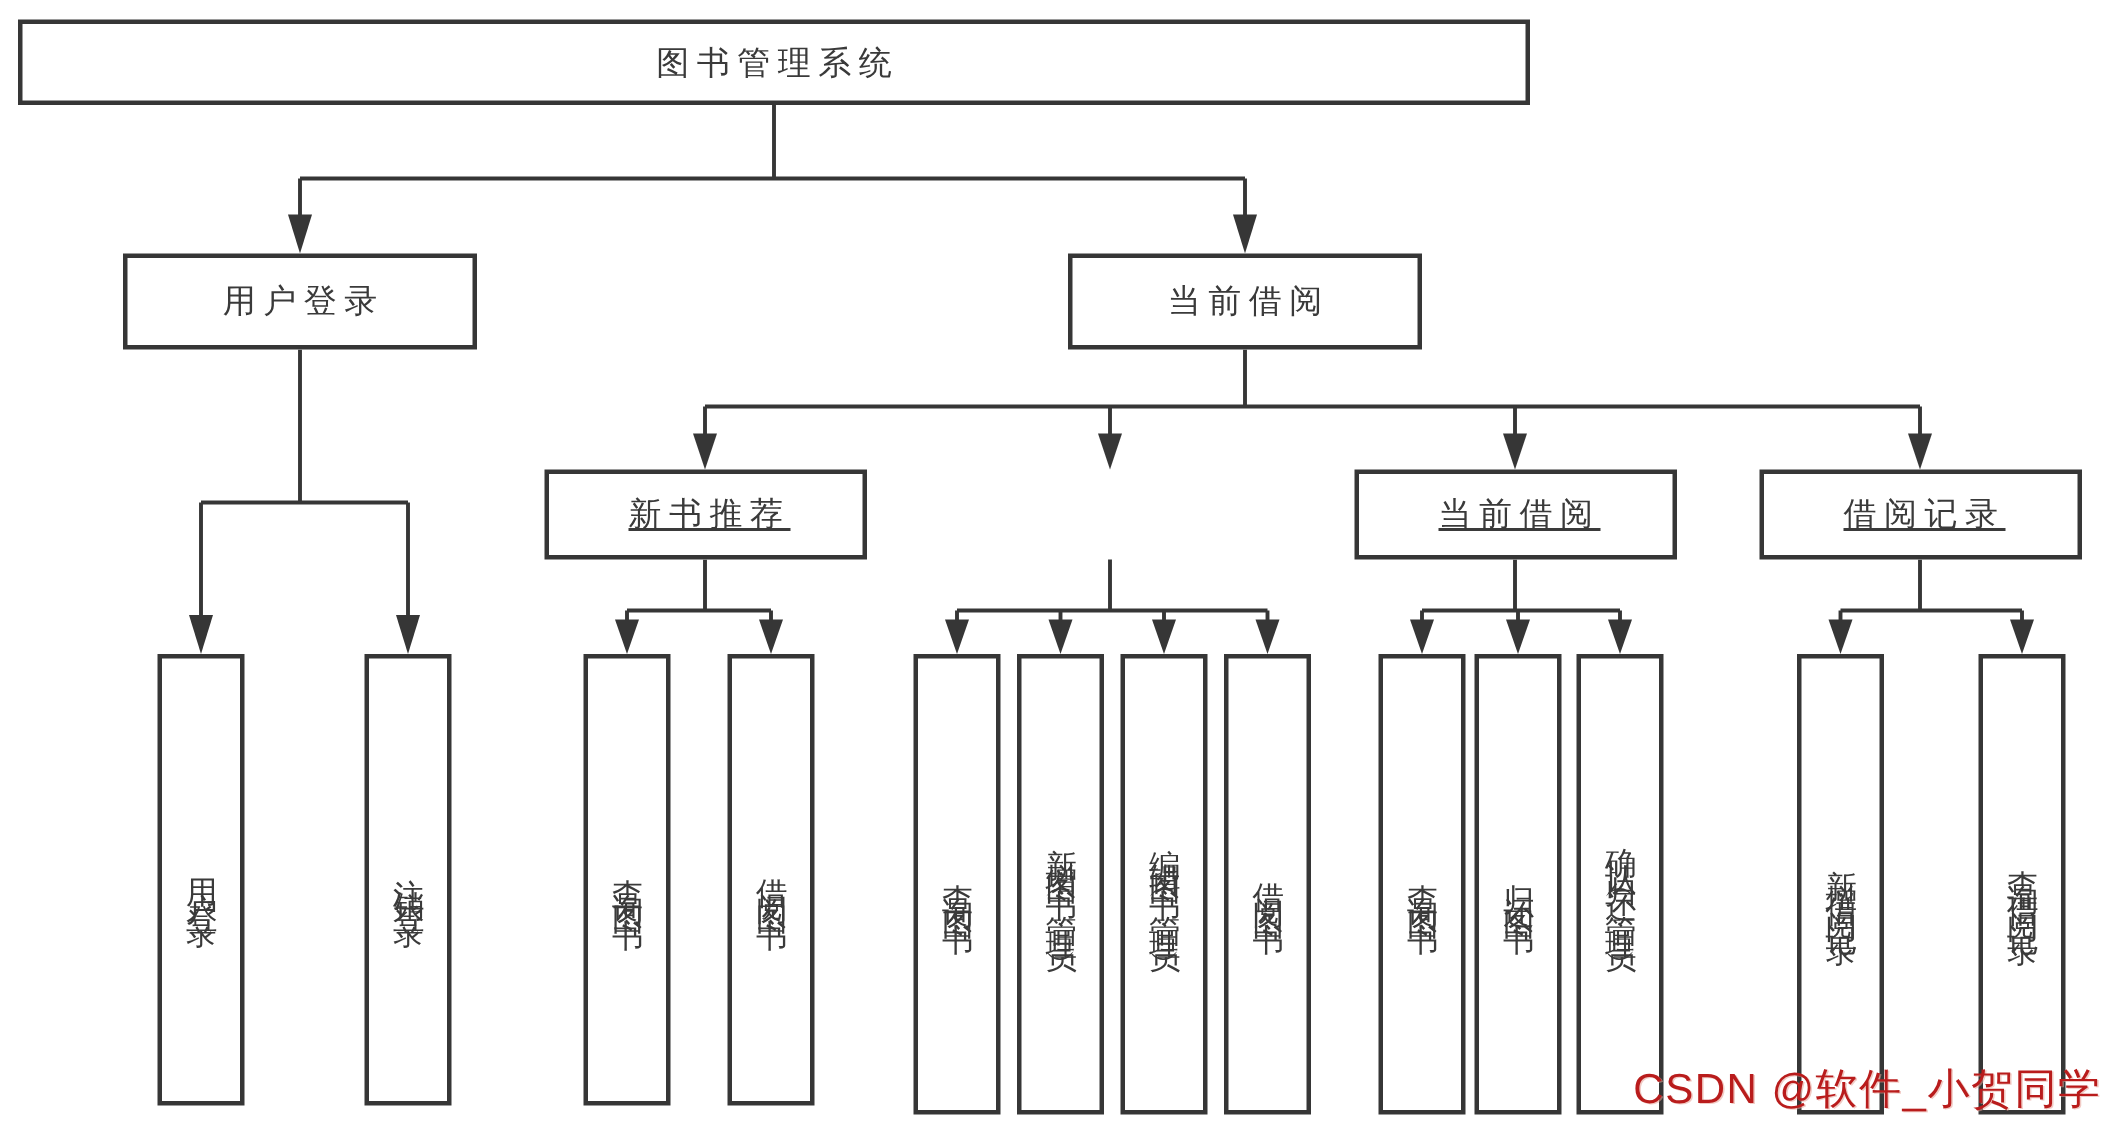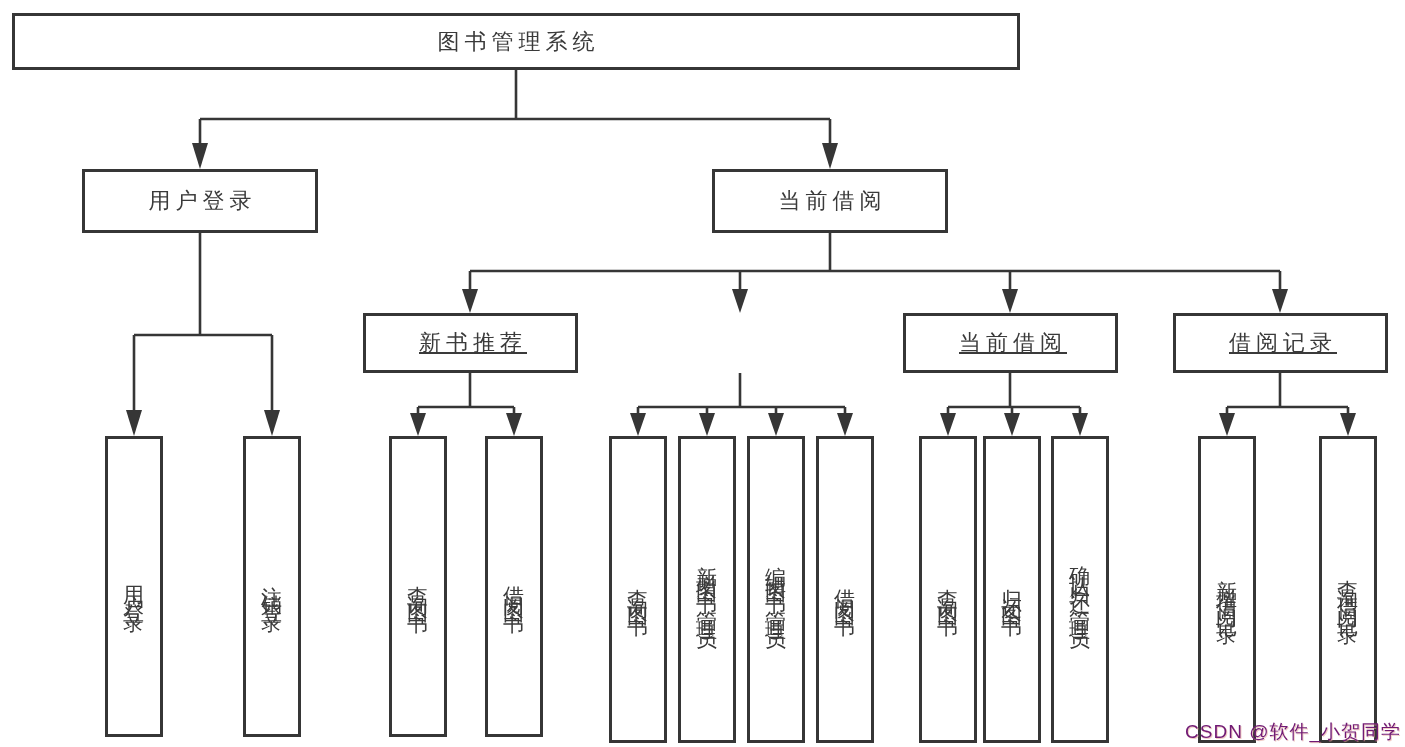--- a/index.html
+++ b/index.html
@@ -54,22 +54,22 @@
   .lvl2 { height: 64px; width: 236px; top: 169px; }
   .lvl3 { height: 60px; width: 215px; top: 313px; text-decoration: underline; }
   .leaf { width: 58px; top: 436px; }
   .leaf.tall1 { height: 301px; }
   .leaf.tall2 { height: 307px; }
 
   #watermark {
     position: absolute;
     right: 4px;
     bottom: 2px;
-    font-size: 19px;
-    color: #701a75;
+    font-size: 28px;
+    color: #b91c1c;
     letter-spacing: 1px;
     text-shadow: 1px 1px 0 rgba(230, 160, 150, 0.55);
     white-space: nowrap;
   }
 </style>
 </head>
 <body>
 
 <div id="canvas">
 

